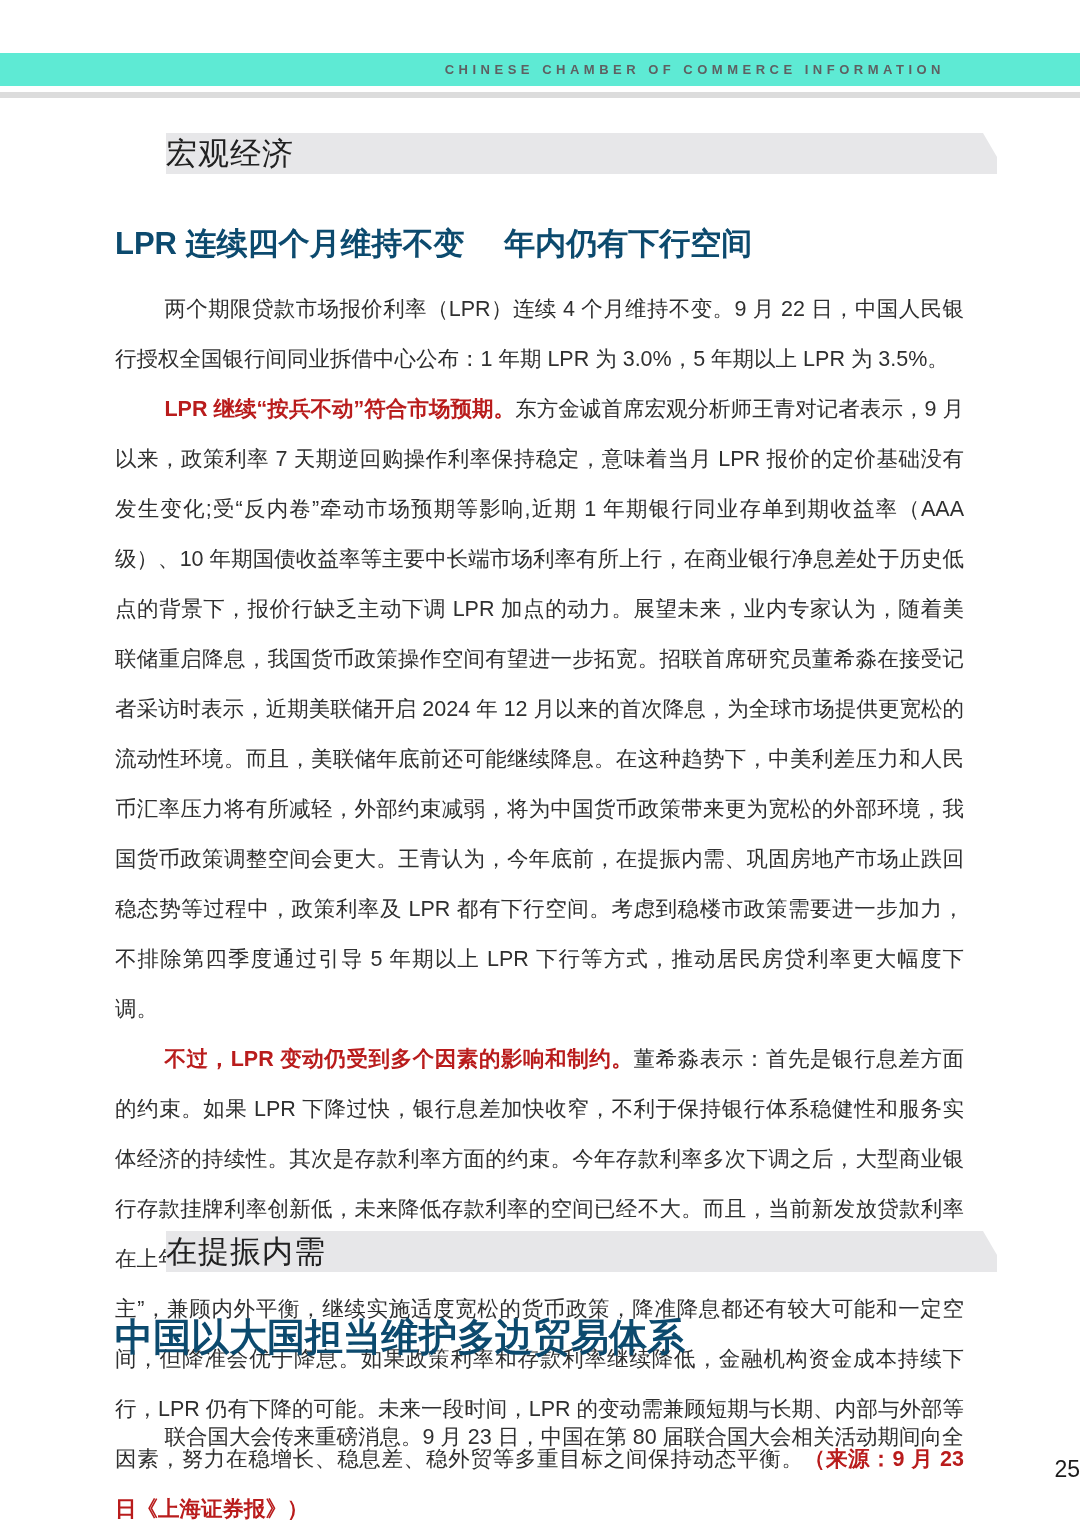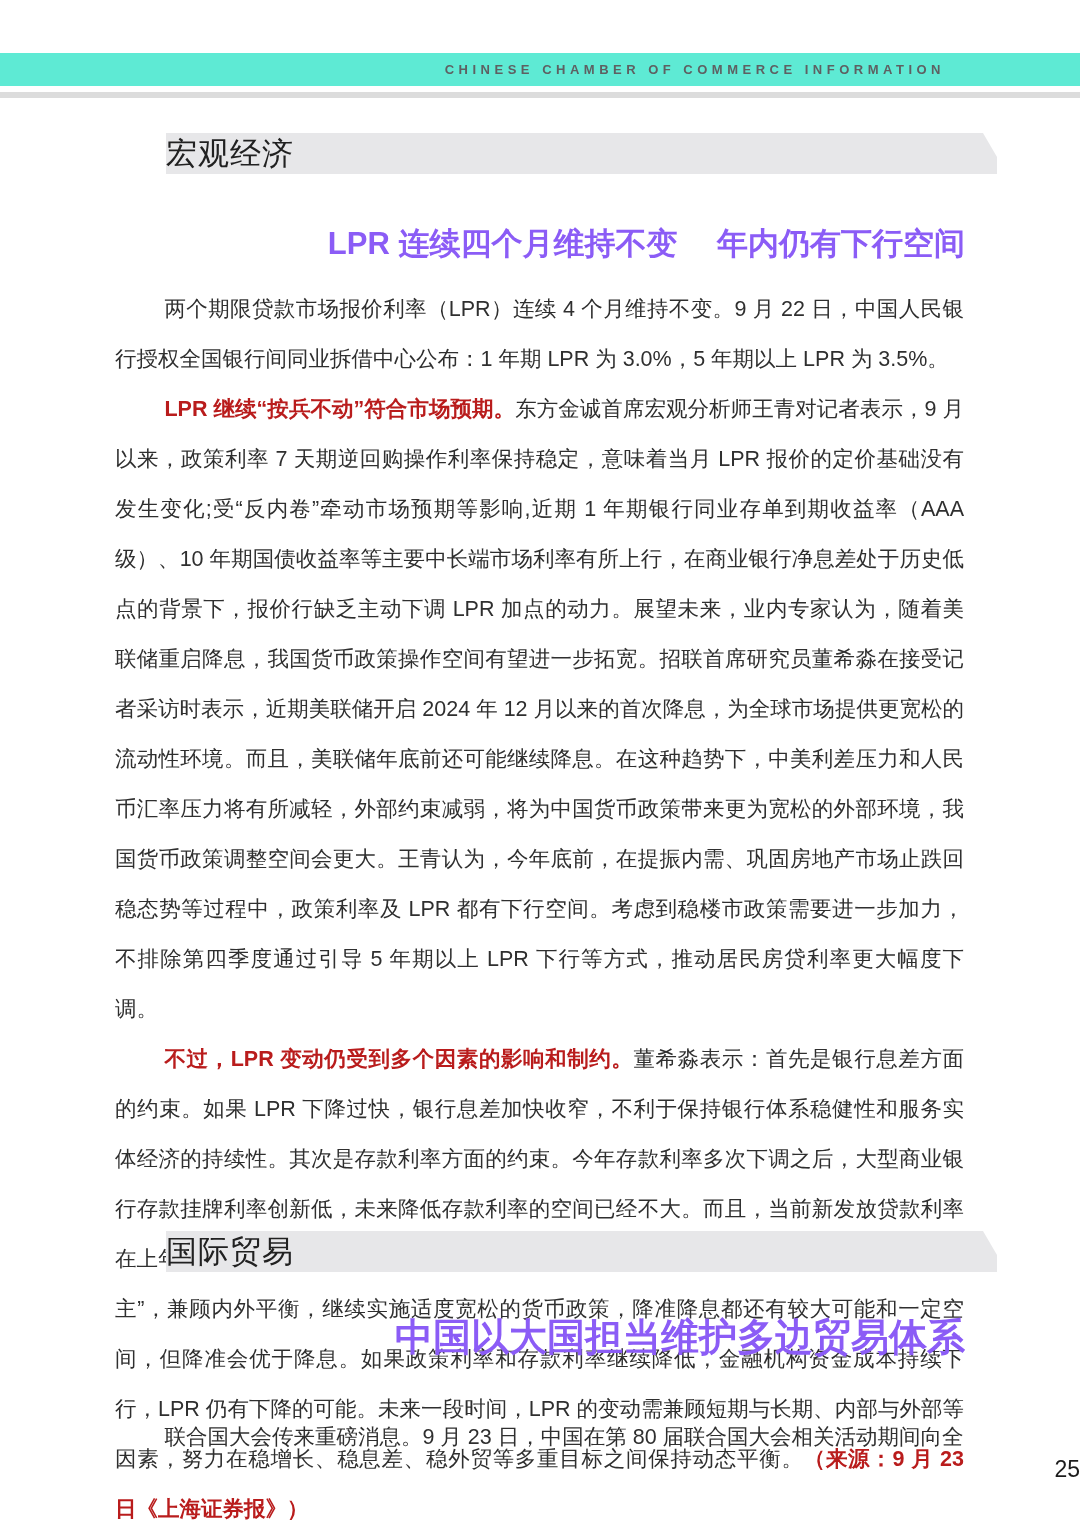--- a/index.html
+++ b/index.html
@@ -63,23 +63,23 @@
     letter-spacing: 1px;
   }
   #banner-macro { top: 133px; }
   #banner-trade { top: 1231px; }
 
   
   .article-title {
     position: absolute;
     left: 115px;
     width: 850px;
-    text-align: right;
+    text-align: left;
     font-weight: bold;
-    color: #8b5cf6;
+    color: #0c4a6e;
     white-space: nowrap;
   }
   #title-lpr   { top: 223px;  font-size: 31px; }
   #title-trade { top: 1312px; font-size: 38px; }
 
   
   .body-block {
     position: absolute;
     left: 115px;
     width: 849px;
@@ -130,21 +130,21 @@
   </p>
   <p>
     <span class="para-lead">LPR 继续“按兵不动”符合市场预期。</span><span>东方金诚首席宏观分析师王青对记者表示，9 月以来，政策利率 7 天期逆回购操作利率保持稳定，意味着当月 LPR 报价的定价基础没有发生变化;受“反内卷”牵动市场预期等影响,近期 1 年期银行同业存单到期收益率（AAA 级）、10 年期国债收益率等主要中长端市场利率有所上行，在商业银行净息差处于历史低点的背景下，报价行缺乏主动下调 LPR 加点的动力。展望未来，业内专家认为，随着美联储重启降息，我国货币政策操作空间有望进一步拓宽。招联首席研究员董希淼在接受记者采访时表示，近期美联储开启 2024 年 12 月以来的首次降息，为全球市场提供更宽松的流动性环境。而且，美联储年底前还可能继续降息。在这种趋势下，中美利差压力和人民币汇率压力将有所减轻，外部约束减弱，将为中国货币政策带来更为宽松的外部环境，我国货币政策调整空间会更大。王青认为，今年底前，在提振内需、巩固房地产市场止跌回稳态势等过程中，政策利率及 LPR 都有下行空间。考虑到稳楼市政策需要进一步加力，不排除第四季度通过引导 5 年期以上 LPR 下行等方式，推动居民房贷利率更大幅度下调。</span>
   </p>
   <p>
     <span class="para-lead">不过，LPR 变动仍受到多个因素的影响和制约。</span><span>董希淼表示：首先是银行息差方面的约束。如果 LPR 下降过快，银行息差加快收窄，不利于保持银行体系稳健性和服务实体经济的持续性。其次是存款利率方面的约束。今年存款利率多次下调之后，大型商业银行存款挂牌利率创新低，未来降低存款利率的空间已经不大。而且，当前新发放贷款利率在上年同期较低的水平上继续下降，已经处于历史低位。董希淼预计，央行将坚持“以我为主”，兼顾内外平衡，继续实施适度宽松的货币政策，降准降息都还有较大可能和一定空间，但降准会优于降息。如果政策利率和存款利率继续降低，金融机构资金成本持续下行，LPR 仍有下降的可能。未来一段时间，LPR 的变动需兼顾短期与长期、内部与外部等因素，努力在稳增长、稳息差、稳外贸等多重目标之间保持动态平衡。</span><span class="para-source">（来源：9 月 23 日《上海证券报》）</span>
   </p>
 </div>
 
 <div class="section-banner" id="banner-trade">
-  <span class="section-label">国际贸易</span>
+  <span class="section-label">在提振内需</span>
 </div>
 
 <div class="article-title" id="title-trade">中国以大国担当维护多边贸易体系</div>
 
 <div class="body-block" id="article-trade-body">
   <p>
     <span>联合国大会传来重磅消息。9 月 23 日，中国在第 80 届联合国大会相关活动期间向全</span>
   </p>
 </div>
 

